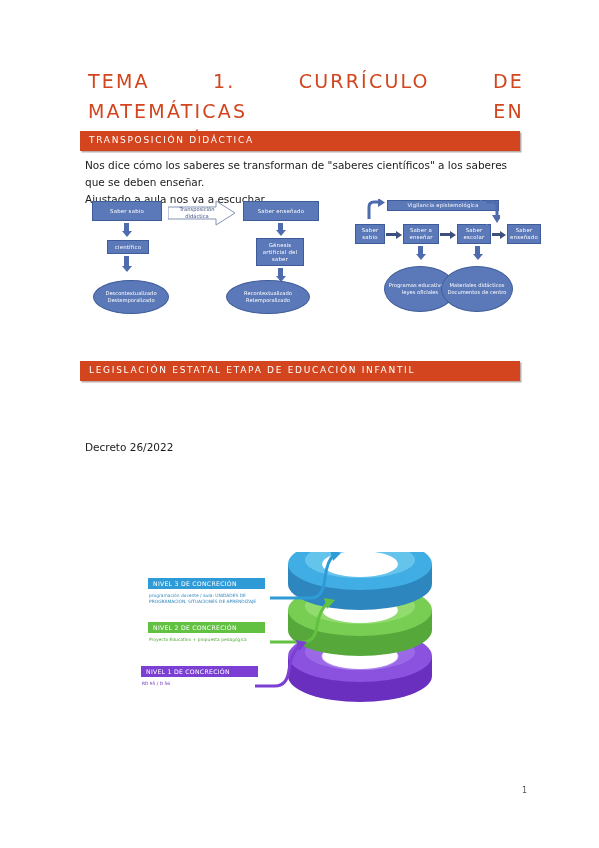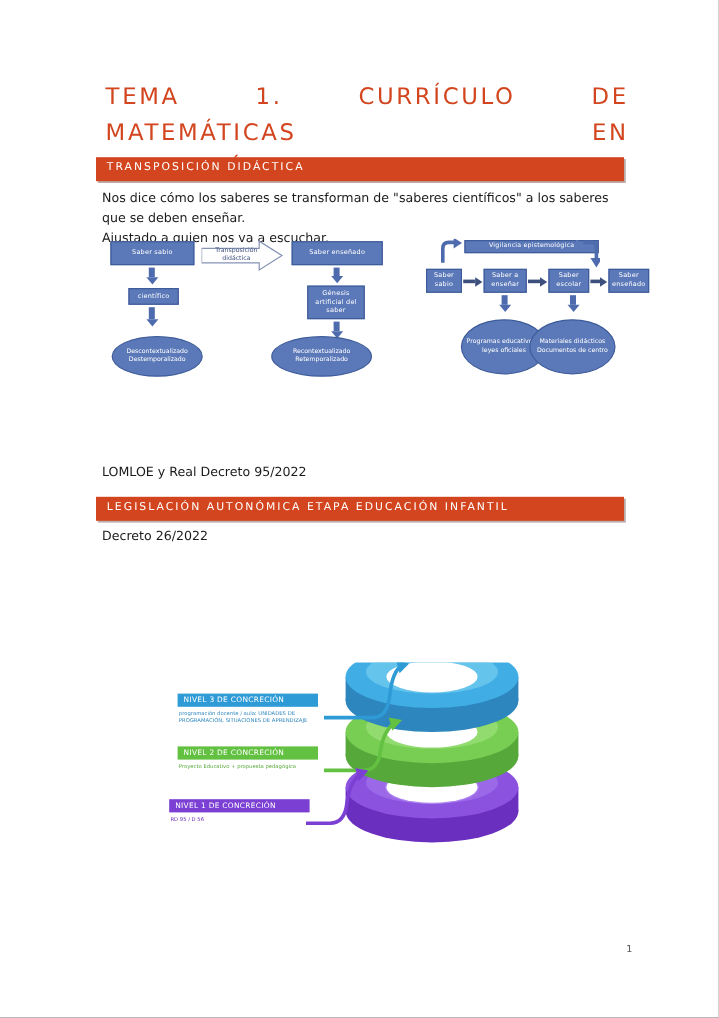--- a/index.html
+++ b/index.html
@@ -93,21 +93,21 @@
   <div class="title">
     <span class="l1">TEMA 1. CURRÍCULO DE MATEMÁTICAS EN</span>
     <span class="l2">EDUCACIÓN INFANTIL.</span>
   </div>
 
   <div class="sec-bar" style="top:131px">
     <span>TRANSPOSICIÓN DIDÁCTICA</span>
   </div>
   <div class="body-txt" style="top:157px">
     <div>Nos dice cómo los saberes se transforman de "saberes científicos" a los saberes que se deben enseñar.</div>
-    <div>Ajustado a quien nos va a escuchar.</div>
+    <div>Ajustado a aula nos va a escuchar.</div>
   </div>
 
   <div class="d1">
 
     <div class="bx" style="left:12px;top:5px;width:70px;height:20px;">Saber sabio</div>
     <div class="arw-d" style="left:41px;top:27px;">
       <i style="height:8px"></i>
         <b></b>
     </div>
     <div class="bx" style="left:27px;top:44px;width:42px;height:14px;">científico</div>
@@ -176,27 +176,24 @@
     </div>
     <div class="ell" style="left:304px;top:70px;width:72px;height:46px;">Programas educativos y leyes oficiales</div>
 
     <div class="arw-d" style="left:392px;top:50px;">
       <i style="height:8px"></i>
         <b></b>
     </div>
     <div class="ell" style="left:361px;top:70px;width:72px;height:46px;">Materiales didácticos Documentos de centro</div>
   </div>
 
-  <div class="body-txt" style="top:386px">
-    <div>LOMLOE y Real Decreto 95/2022</div>
-  </div>
-
-  <div class="sec-bar" style="top:414px">
-    <span>LEGISLACIÓN AUTONÓMICA ETAPA EDUCACIÓN INFANTIL</span>
-  </div>
+  <div class="sec-bar" style="top:361px">
+    <span>LEGISLACIÓN ESTATAL ETAPA DE EDUCACIÓN INFANTIL</span>
+  </div>
+
   <div class="body-txt" style="top:439px">
     <div>Decreto 26/2022</div>
   </div>
 
 
 
   <div class="rings">
 
     <svg width="330" height="155" viewBox="0 0 330 155" style="position:absolute;left:0;top:0;">
 

